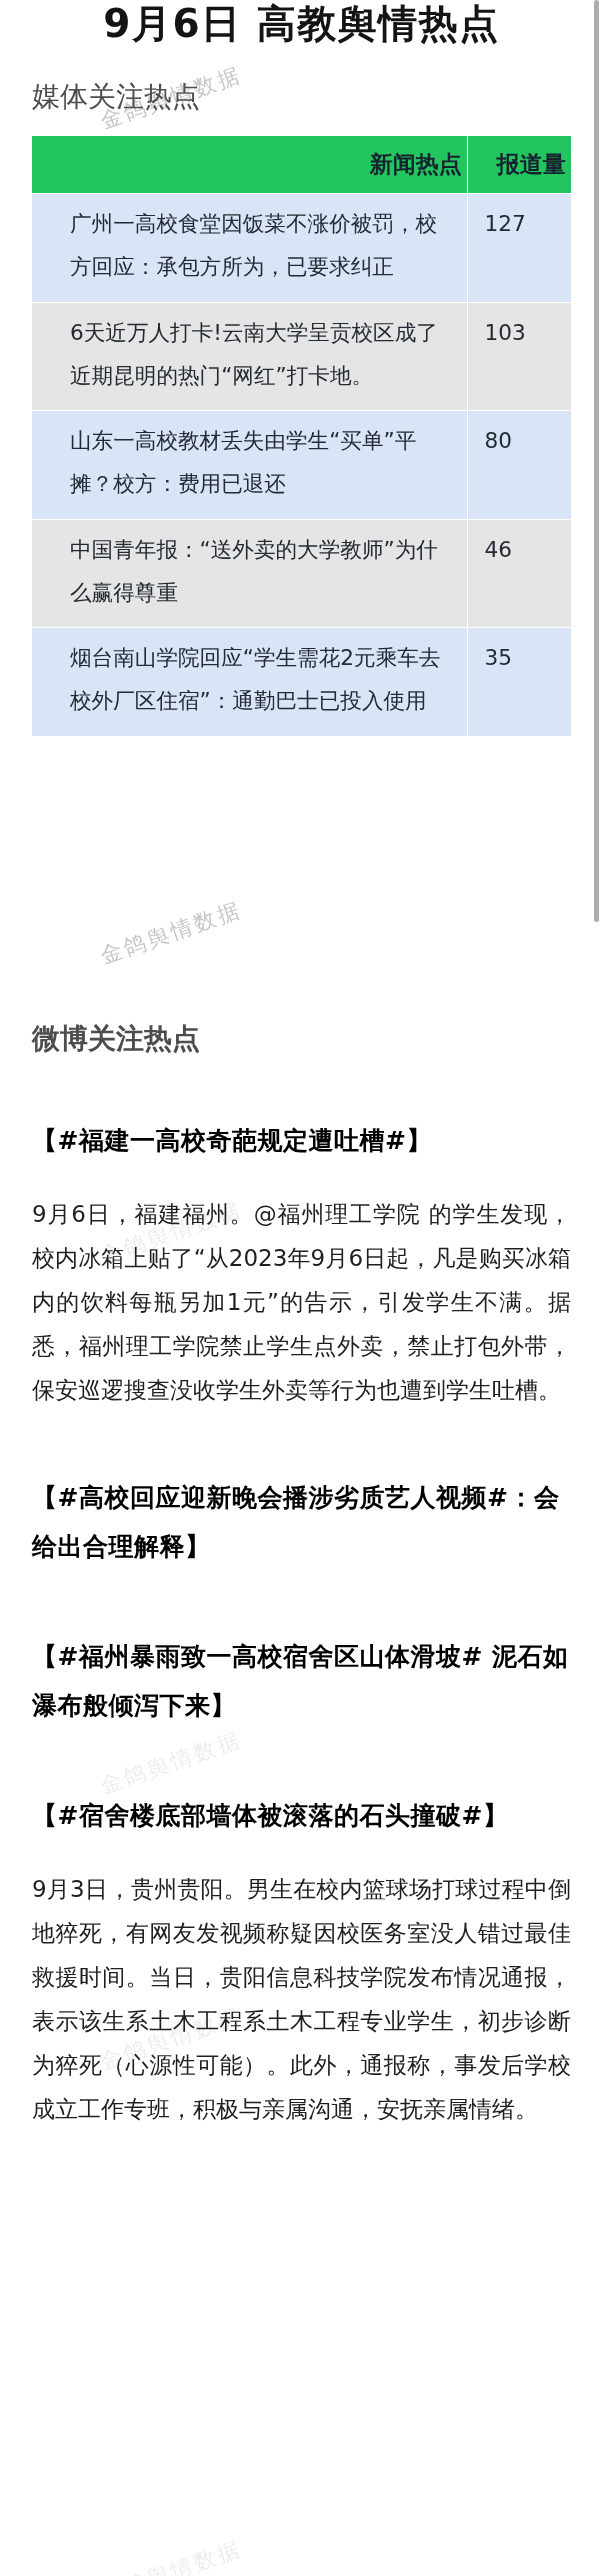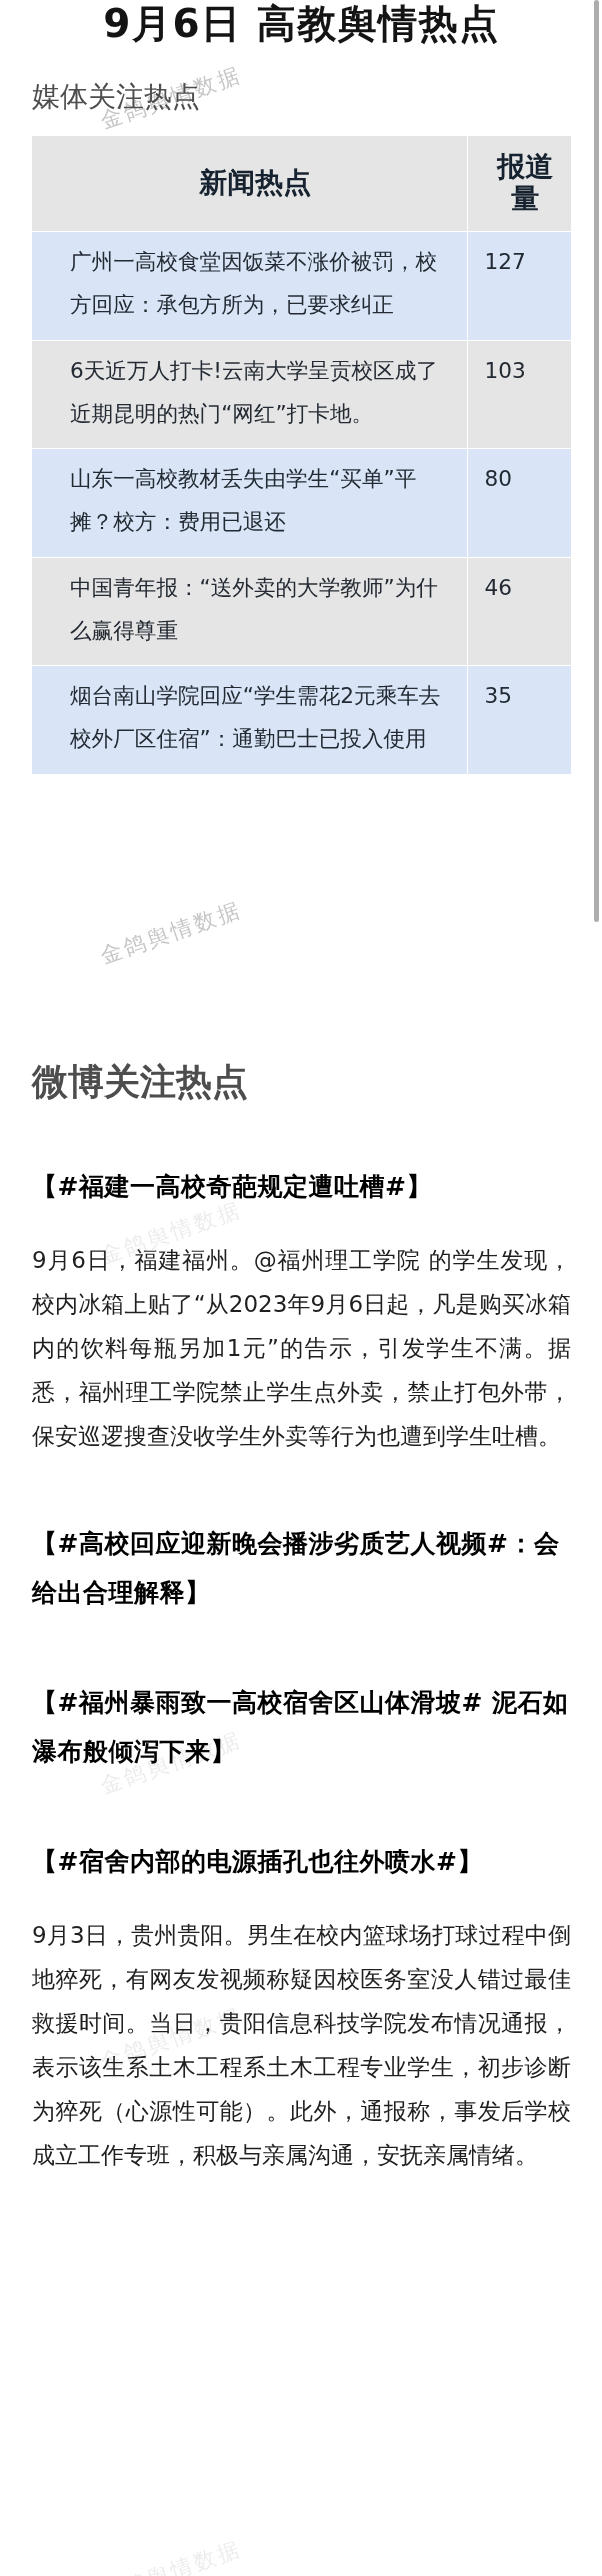--- a/index.html
+++ b/index.html
@@ -57,45 +57,45 @@
   table.hot-table{
     margin-top:23px;
     width:100%;
     border-collapse:separate;
     border-spacing:0;
     table-layout:fixed;
   }
   table.hot-table col.c-topic{width:auto;}
   table.hot-table col.c-count{width:103px;}
   .hot-table th{
-    background:#e5e5e5;
+    background:#22c55e;
     color:#16222f;
-    font-size:28px;
+    font-size:23px;
     font-weight:600;
-    text-align:center;
+    text-align:right;
     padding:15.5px 5.2px 15.5px 16.5px;
     border-bottom:1.5px solid #ffffff;
     line-height:1.15;
   }
   .hot-table th.col-topic{border-right:1.5px solid #ffffff;}
   .hot-table td{
     font-size:21.6px;
     color:#232a33;
     vertical-align:top;
     padding:8.2px 15.5px 13.4px 16.5px;
     line-height:43px;
     border-bottom:1.5px solid #ffffff;
   }
   .hot-table td.topic{border-right:1.5px solid #ffffff;padding-left:38px;}
   .hot-table td.count{line-height:43px;}
   tr.r-blue td{background:#d9e5f6;}
   tr.r-gray td{background:#e5e5e5;}
   .weibo-heading{
     margin-top:287px;
-    font-size:36px;
+    font-size:28px;
     font-weight:700;
     color:#4d4d4d;
     line-height:1.1;
   }
   .post h2{
     margin:61px 0 0 0;
     font-size:25px;
     font-weight:800;
     color:#000000;
     line-height:49px;
@@ -176,19 +176,19 @@
 
     <article class="post">
       <h2>【#高校回应迎新晚会播涉劣质艺人视频#：会给出合理解释】</h2>
     </article>
 
     <article class="post">
       <h2>【#福州暴雨致一高校宿舍区山体滑坡# 泥石如瀑布般倾泻下来】</h2>
     </article>
 
     <article class="post">
-      <h2>【#宿舍内部的电源插孔也往外喷水#】</h2>
+      <h2>【#宿舍楼底部墙体被滚落的石头撞破#】</h2>
       <p>9月3日，贵州贵阳。男生在校内篮球场打球过程中倒地猝死，有网友发视频称疑因校医务室没人错过最佳救援时间。当日，贵阳信息科技学院发布情况通报，表示该生系土木工程系土木工程专业学生，初步诊断为猝死（心源性可能）。此外，通报称，事发后学校成立工作专班，积极与亲属沟通，安抚亲属情绪。</p>
     </article>
 
   </div>
 </div>
 
 
 </body></html>

